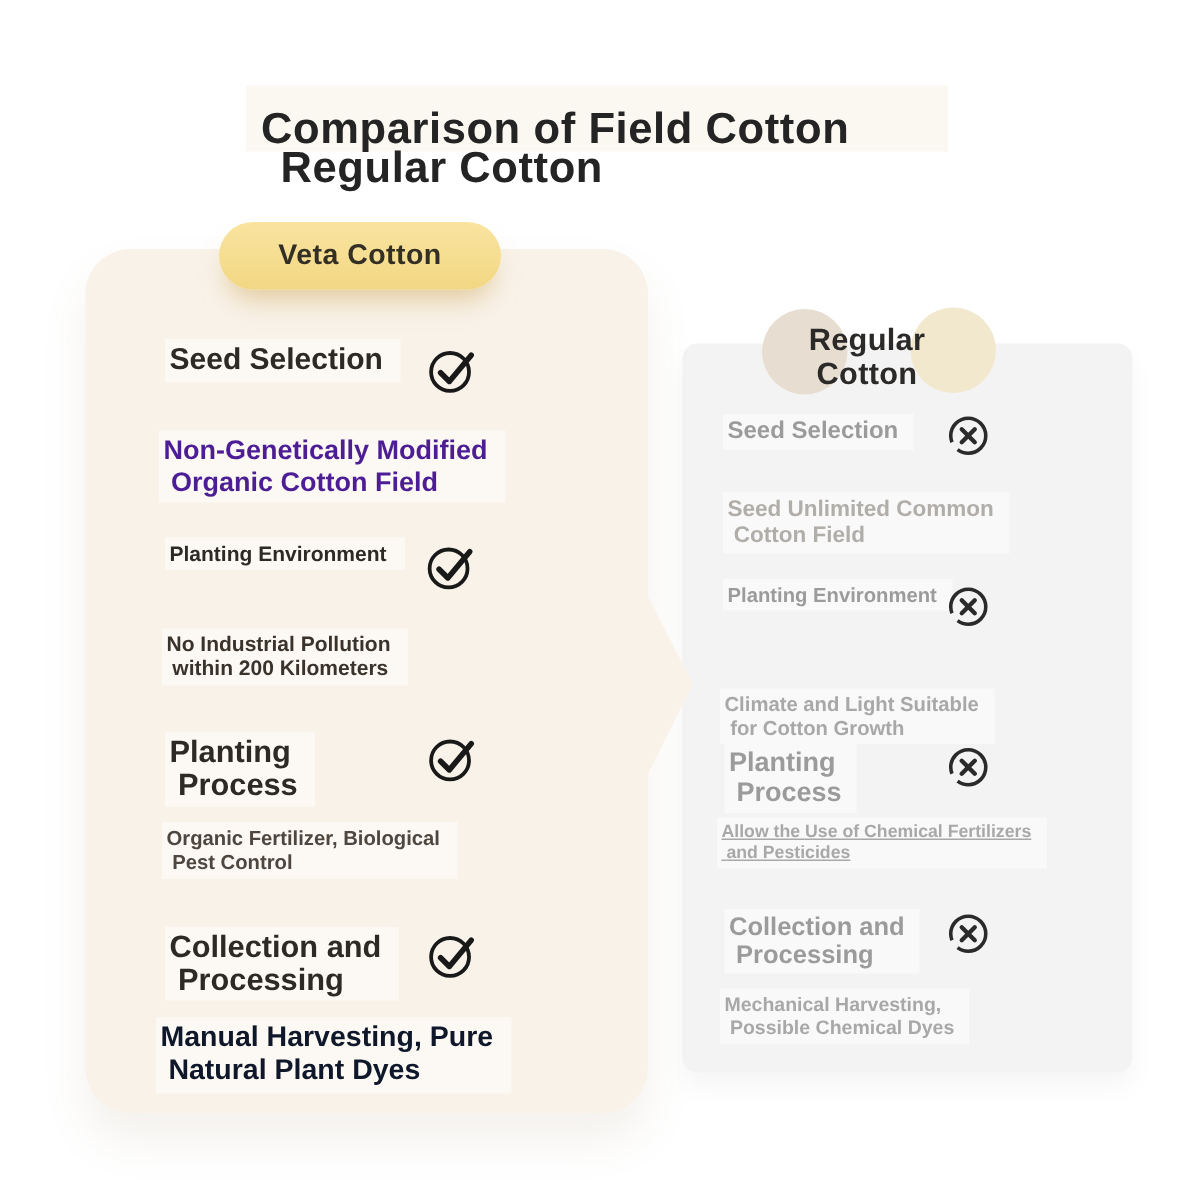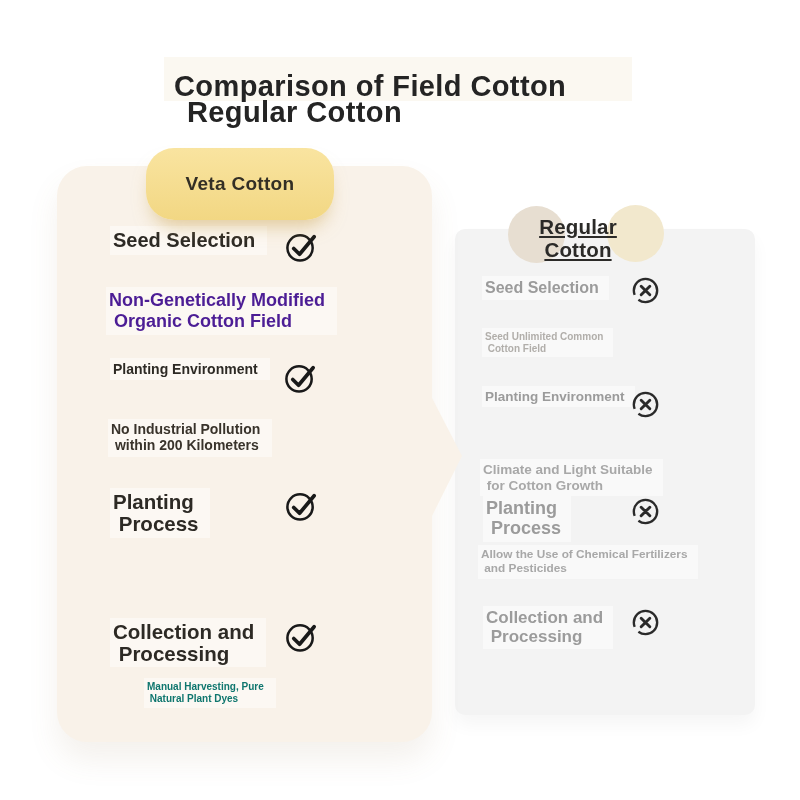--- a/index.html
+++ b/index.html
@@ -14,21 +14,21 @@
   .title-band{left:164px;top:57px;width:468px;height:44px;background:#fbf8f1;z-index:0;}
   .title-line{font-size:29px;letter-spacing:.4px;color:#242424;z-index:1;line-height:1;}
   .t1{left:174px;top:72px;}
   .t2{left:187px;top:98px;}
 
   
   .left-card{left:57px;top:166px;width:375px;height:576px;border-radius:30px;
     background:#f9f2e9;box-shadow:0 18px 30px rgba(150,120,80,.10);z-index:4;}
   .chevron{left:430px;top:394px;width:0;height:0;z-index:4;
     border-top:62px solid transparent;border-bottom:64px solid transparent;border-left:32px solid #f9f2e9;}
-  .badge{left:146px;top:148px;width:188px;height:72px;border-radius:28px;z-index:6;
+  .badge{left:146px;top:148px;width:188px;height:45px;border-radius:28px;z-index:6;
     background:linear-gradient(180deg,#f9e4a0,#f2d783);
     box-shadow:0 12px 18px -6px rgba(205,170,90,.55);
     display:flex;align-items:center;justify-content:center;
     font-size:19px;color:#332f25;letter-spacing:.3px;}
 
   .lh{color:#2d2a25;z-index:5;}
   .ld{z-index:5;}
   .hlc{background:rgba(255,255,255,.45);padding:3px 12px 3px 3px;}
   .hlg{background:rgba(255,255,255,.5);padding:3px 10px 3px 3px;}
 
@@ -36,21 +36,21 @@
   .check-icon{color:#191919;}
   .x-icon{color:#2a2a2a;z-index:3;}
 
   
   .right-card{left:455px;top:229px;width:300px;height:486px;border-radius:10px;
     background:#f3f3f3;box-shadow:0 10px 18px rgba(0,0,0,.04);z-index:1;}
   .circle{border-radius:50%;z-index:2;}
   .circle-beige{left:508px;top:206px;width:57px;height:57px;background:#e7ded1;}
   .circle-cream{left:607px;top:205px;width:57px;height:57px;background:#f2e8cd;}
   .right-title{left:513px;top:216px;width:130px;text-align:center;font-size:20.5px;
-    line-height:1.12;color:#2b2a28;z-index:3;letter-spacing:.2px;text-decoration:underline;}
+    line-height:1.12;color:#2b2a28;z-index:3;letter-spacing:.2px;}
   .rh{color:#9b9b9b;z-index:3;}
   .rd{color:#a8a8a8;z-index:3;}
 </style>
 </head>
 <body>
 
 <div class="canvas">
 
   <div class="abs title-band"></div>
   <div class="abs title-line t1">Comparison of Field Cotton</div>
@@ -87,65 +87,69 @@
  within 200 Kilometers</div>
 
   <div class="abs lh pre hlc" style="left:110px;top:488px;font-size:20.5px;line-height:1.08;">Planting
  Process</div>
   <span class="abs icon check-icon" style="left:284px;top:488px;">
     <svg width="35" height="35" viewBox="0 0 36 36">
         <circle cx="16.5" cy="19.5" r="13" fill="none" stroke="currentColor" stroke-width="2.6"></circle>
         <path d="M10 20 L16 26 L31 8" fill="none" stroke="currentColor" stroke-width="3.8" stroke-linecap="round" stroke-linejoin="round"></path>
       </svg>
   </span>
+  <div class="abs ld pre hlc" style="left:108px;top:548px;font-size:13.5px;line-height:1.18;color:#4e473f;">Organic Fertilizer, Biological
+ Pest Control</div>
 
   <div class="abs lh pre hlc" style="left:110px;top:618px;font-size:20.5px;line-height:1.05;">Collection and
  Processing</div>
   <span class="abs icon check-icon" style="left:284px;top:619px;">
     <svg width="35" height="35" viewBox="0 0 36 36">
         <circle cx="16.5" cy="19.5" r="13" fill="none" stroke="currentColor" stroke-width="2.6"></circle>
         <path d="M10 20 L16 26 L31 8" fill="none" stroke="currentColor" stroke-width="3.8" stroke-linecap="round" stroke-linejoin="round"></path>
       </svg>
   </span>
-  <div class="abs ld pre hlc" style="left:104px;top:678px;font-size:10px;line-height:1.18;color:#0f766e;margin-left:40px;">Manual Harvesting, Pure
+  <div class="abs ld pre hlc" style="left:104px;top:678px;font-size:19px;line-height:1.18;color:#0f172a;">Manual Harvesting, Pure
  Natural Plant Dyes</div>
 
   <div class="abs rh hlg" style="left:482px;top:276px;font-size:16px;">Seed Selection</div>
   <span class="abs icon x-icon" style="left:630px;top:275px;">
     <svg width="31" height="31" viewBox="0 0 30 30">
         <circle cx="15" cy="15" r="11.3" fill="none" stroke="currentColor" stroke-width="2.3" stroke-dasharray="65 6" stroke-dashoffset="-31"></circle>
         <path d="M10.8 10.8 L19.2 19.2 M19.2 10.8 L10.8 19.2" fill="none" stroke="currentColor" stroke-width="2.8" stroke-linecap="round"></path>
       </svg>
   </span>
-  <div class="abs rd pre hlg" style="left:482px;top:328px;font-size:10px;line-height:1.16;color:#b1aeaa;">Seed Unlimited Common
+  <div class="abs rd pre hlg" style="left:482px;top:328px;font-size:15px;line-height:1.16;color:#b1aeaa;">Seed Unlimited Common
  Cotton Field</div>
 
   <div class="abs rh hlg" style="left:482px;top:386px;font-size:13.5px;">Planting Environment</div>
   <span class="abs icon x-icon" style="left:630px;top:389px;">
     <svg width="31" height="31" viewBox="0 0 30 30">
         <circle cx="15" cy="15" r="11.3" fill="none" stroke="currentColor" stroke-width="2.3" stroke-dasharray="65 6" stroke-dashoffset="-31"></circle>
         <path d="M10.8 10.8 L19.2 19.2 M19.2 10.8 L10.8 19.2" fill="none" stroke="currentColor" stroke-width="2.8" stroke-linecap="round"></path>
       </svg>
   </span>
   <div class="abs rd pre hlg" style="left:480px;top:439px;font-size:13.5px;line-height:1.16;margin-top:20px;">Climate and Light Suitable
  for Cotton Growth</div>
 
   <div class="abs rh pre hlg" style="left:483px;top:496px;font-size:18px;line-height:1.1;">Planting
  Process</div>
   <span class="abs icon x-icon" style="left:630px;top:496px;">
     <svg width="31" height="31" viewBox="0 0 30 30">
         <circle cx="15" cy="15" r="11.3" fill="none" stroke="currentColor" stroke-width="2.3" stroke-dasharray="65 6" stroke-dashoffset="-31"></circle>
         <path d="M10.8 10.8 L19.2 19.2 M19.2 10.8 L10.8 19.2" fill="none" stroke="currentColor" stroke-width="2.8" stroke-linecap="round"></path>
       </svg>
   </span>
-  <div class="abs rd pre hlg" style="left:478px;top:545px;font-size:11.8px;line-height:1.18;">Allow the Use of Chemical Fertilizers
+  <div class="abs rd pre hlg" style="left:478px;top:545px;font-size:11.8px;line-height:1.18;text-decoration:underline;">Allow the Use of Chemical Fertilizers
  and Pesticides</div>
 
   <div class="abs rh pre hlg" style="left:483px;top:606px;font-size:17px;line-height:1.1;">Collection and
  Processing</div>
   <span class="abs icon x-icon" style="left:630px;top:607px;">
     <svg width="31" height="31" viewBox="0 0 30 30">
         <circle cx="15" cy="15" r="11.3" fill="none" stroke="currentColor" stroke-width="2.3" stroke-dasharray="65 6" stroke-dashoffset="-31"></circle>
         <path d="M10.8 10.8 L19.2 19.2 M19.2 10.8 L10.8 19.2" fill="none" stroke="currentColor" stroke-width="2.8" stroke-linecap="round"></path>
       </svg>
   </span>
+  <div class="abs rd pre hlg" style="left:480px;top:659px;font-size:13px;line-height:1.18;">Mechanical Harvesting,
+ Possible Chemical Dyes</div>
 
 </div>
 
 </body></html>

